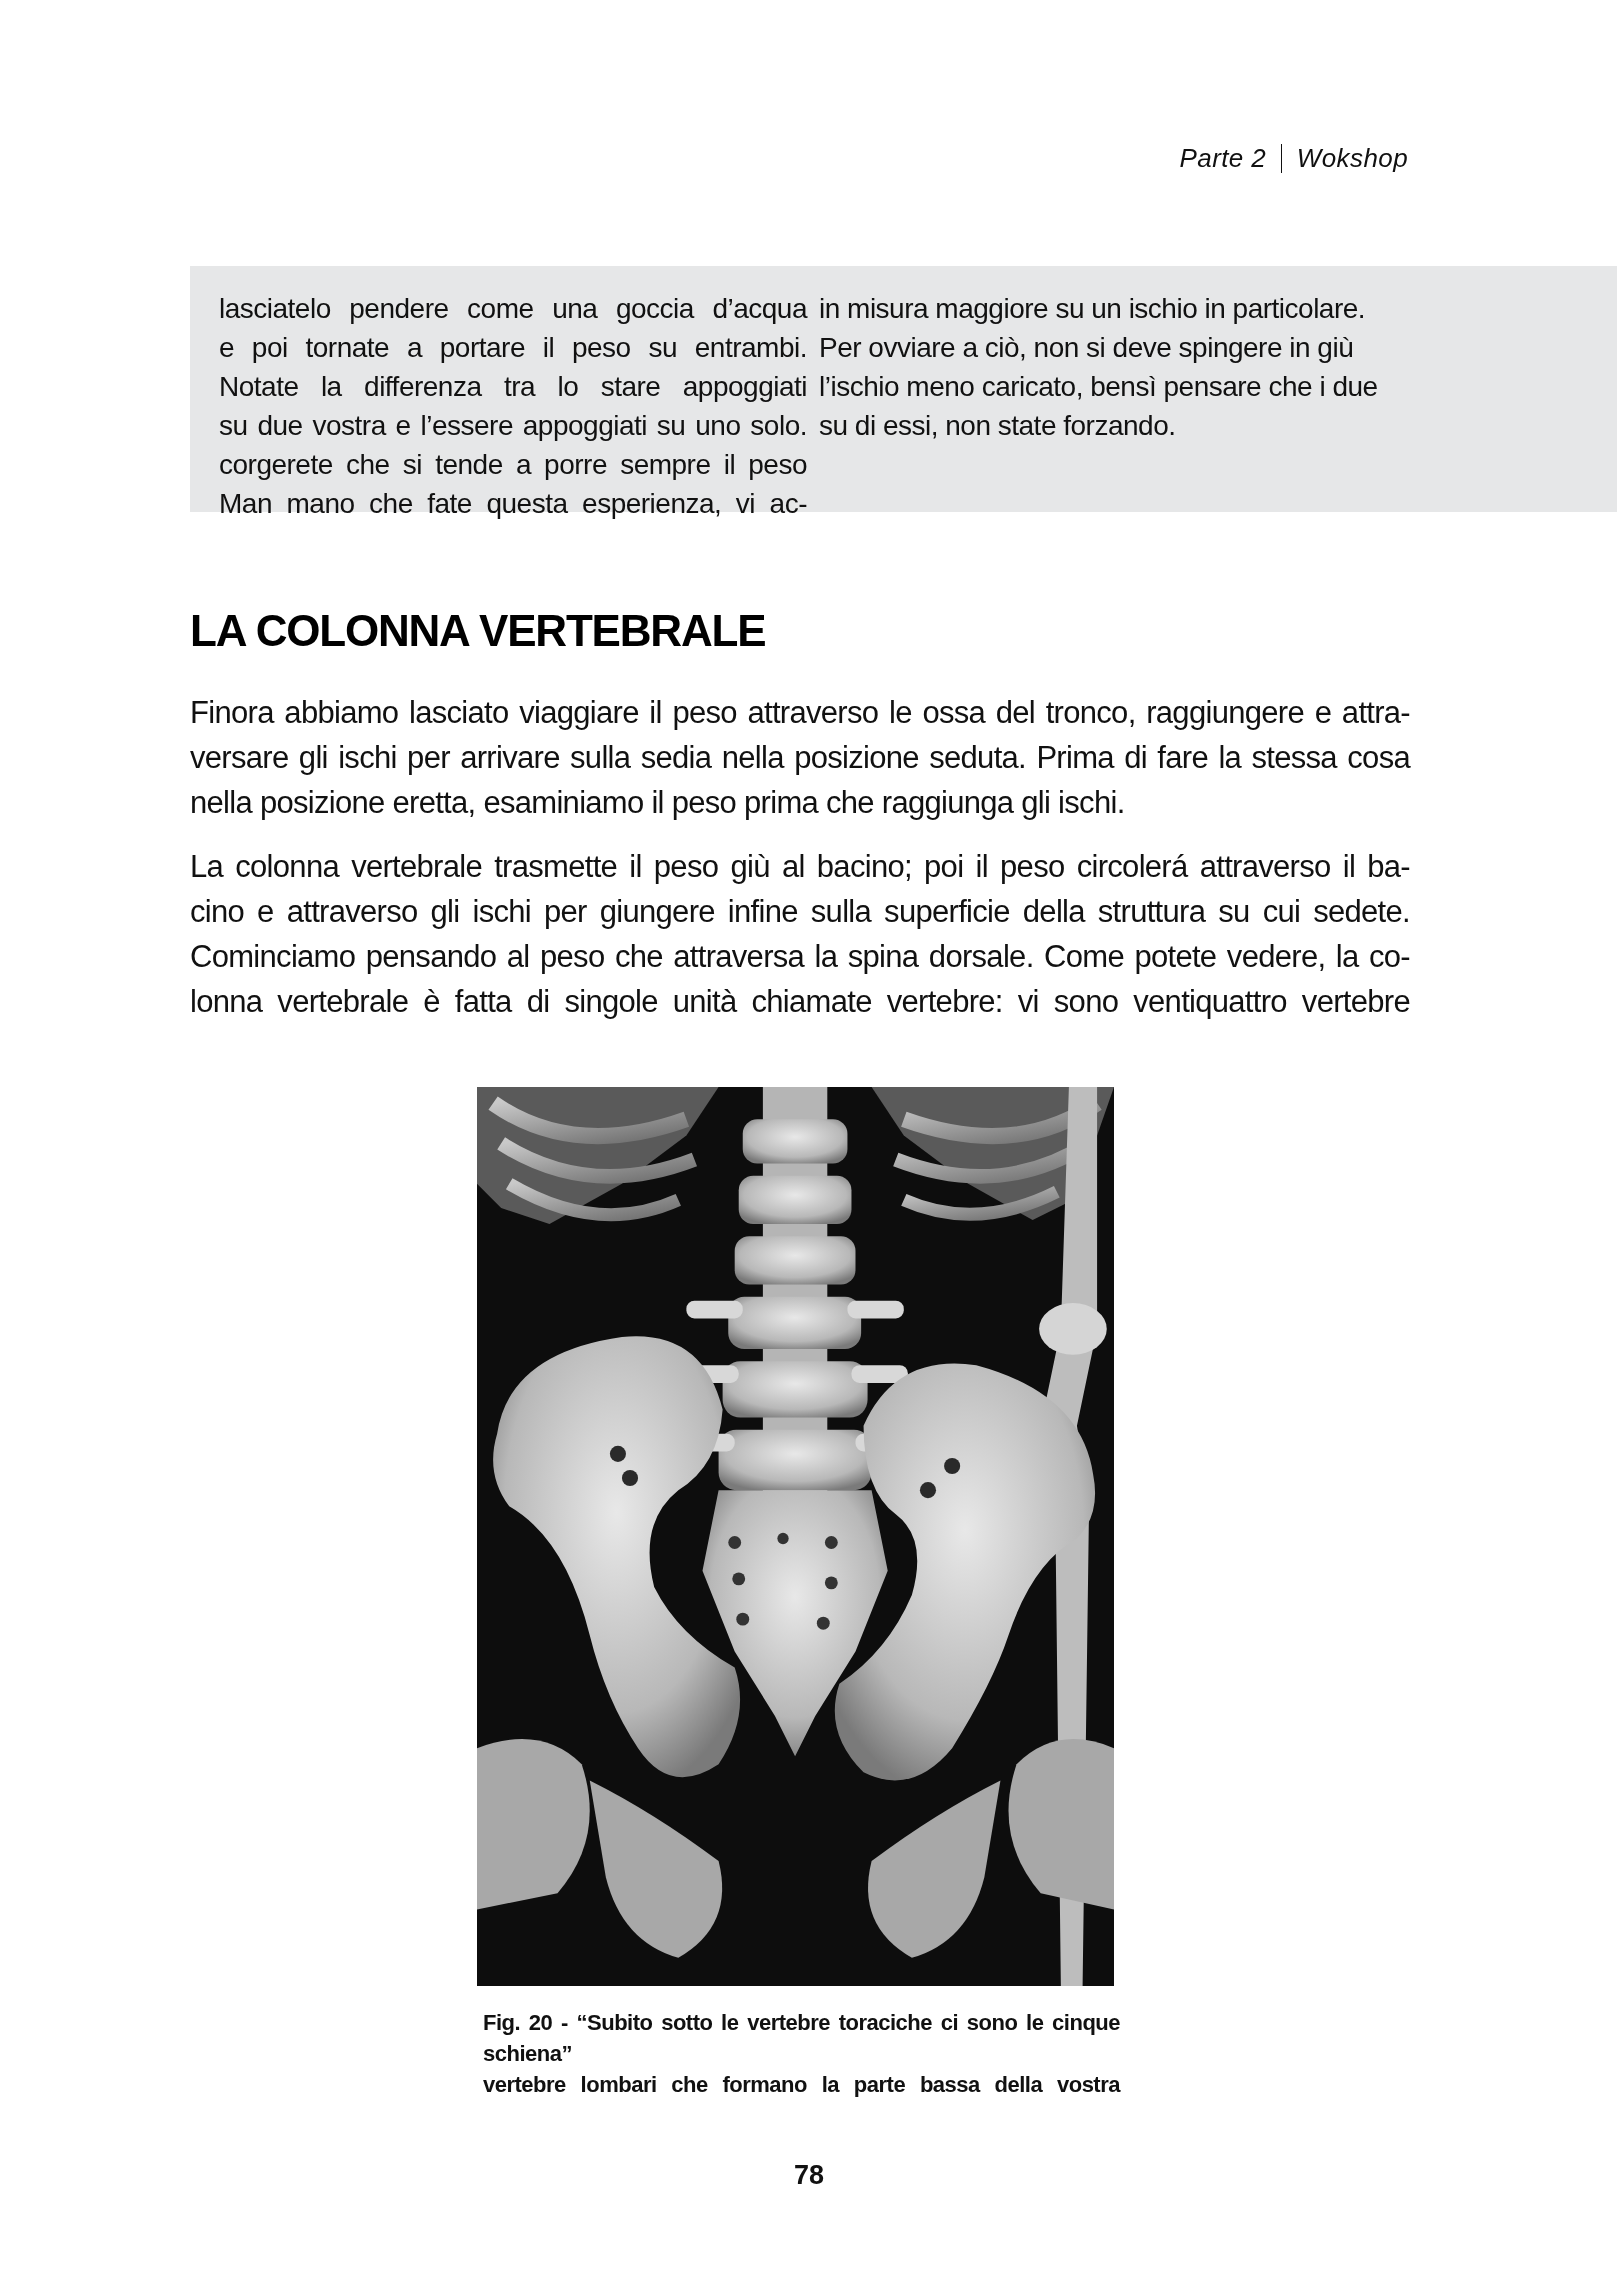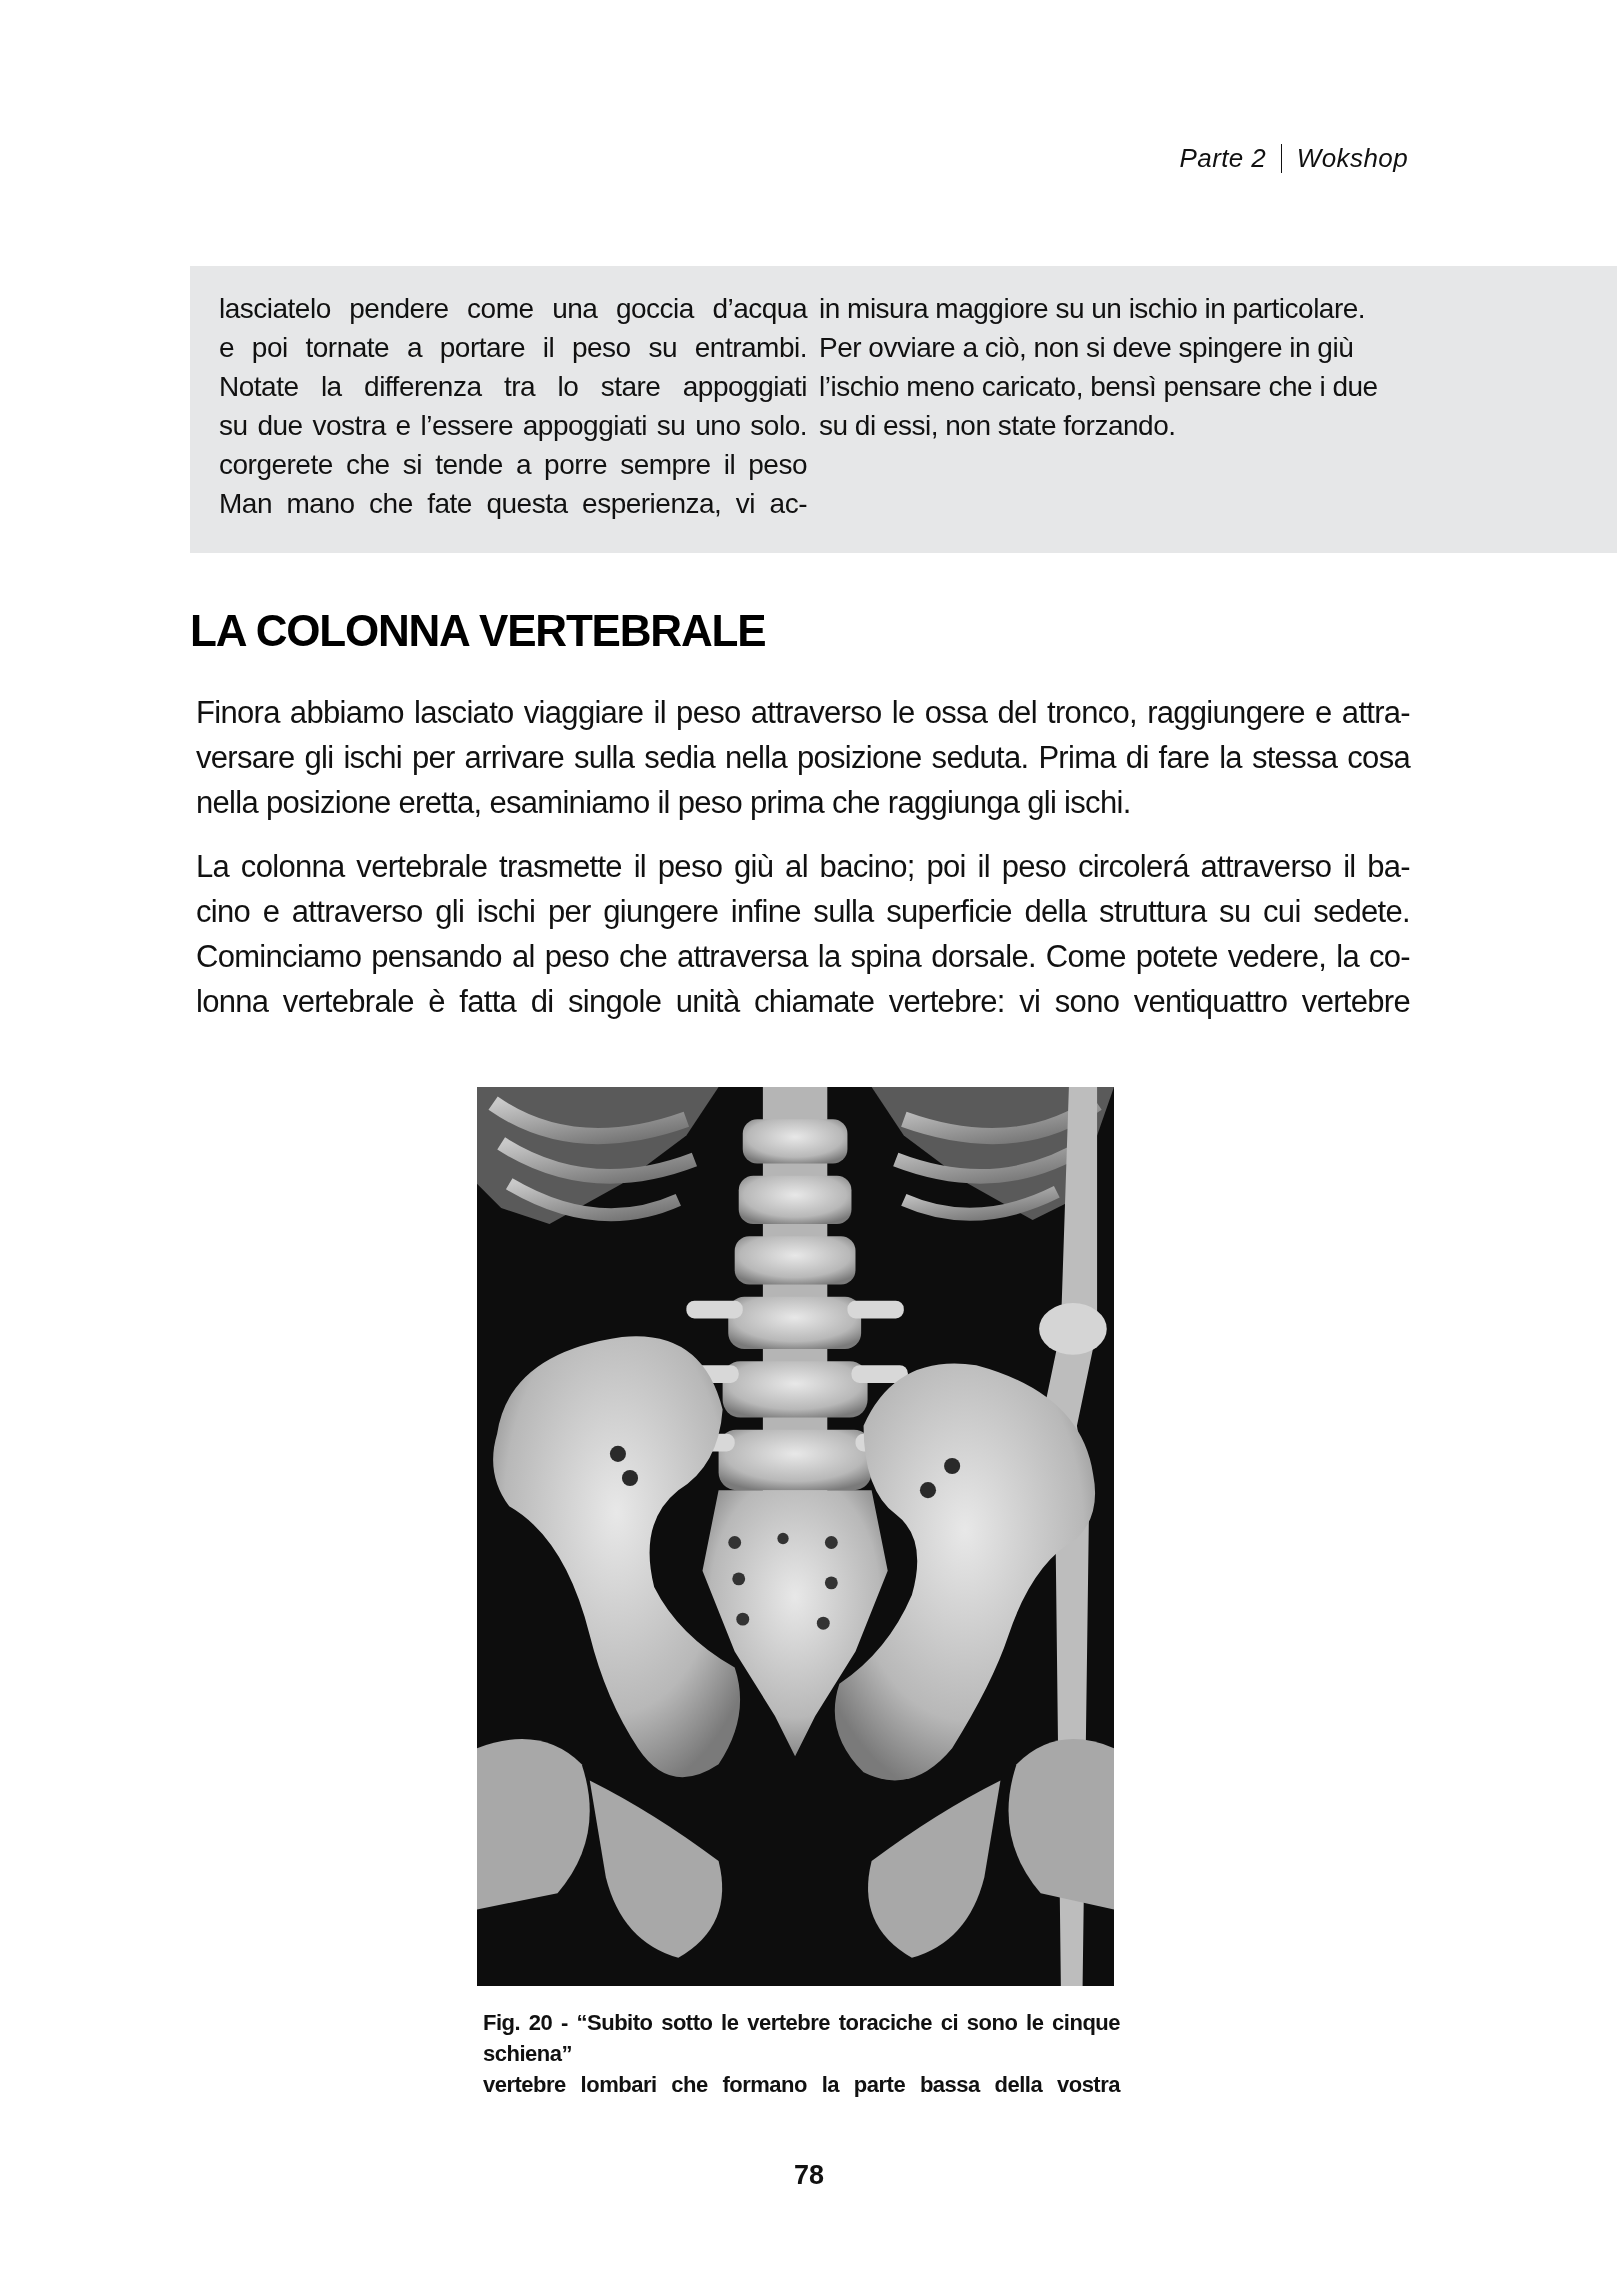--- a/index.html
+++ b/index.html
@@ -7,21 +7,21 @@
 
     .running-head {
       position: absolute; top: 143px; right: 210px;
       font-family: "Liberation Sans", sans-serif; font-style: italic;
       font-size: 26px; color: #111; letter-spacing: 0.4px;
       display: flex; align-items: center; gap: 14.5px;
     }
     .running-head .sep { display: inline-block; width: 1.6px; height: 29px; background: #111; }
 
     .boxed {
-      position: absolute; left: 190px; top: 266px; width: 1427px; height: 287px;
+      position: absolute; left: 190px; top: 266px; width: 1427px; height: 246px;
       background: #e6e7e8;
     }
     .boxed .col {
       position: absolute; top: 22.6px;
       font-family: "Liberation Sans", sans-serif; font-size: 28px; line-height: 39px;
       letter-spacing: -0.5px; color: #111;
     }
     .boxed .col.left { left: 29px; width: 588px; text-align: justify; text-align-last: justify; }
     .boxed .col.right { left: 629px; width: 556px; }
     .boxed .line { display: block; white-space: nowrap; }
@@ -31,21 +31,21 @@
       position: absolute; left: 190px; top: 606px;
       font-family: "Liberation Sans", sans-serif; font-weight: bold;
       font-size: 44px; letter-spacing: -1.2px; color: #000; margin: 0;
     }
 
     .para {
       position: absolute; left: 190px; width: 1220px;
       font-family: "Liberation Sans", sans-serif; font-size: 31px; line-height: 45px;
       letter-spacing: -0.7px; color: #111; margin: 0;
     }
-    .para .line { display: block; white-space: nowrap; text-align: justify; text-align-last: justify; margin-left: 6px; }
+    .para .line { display: block; white-space: nowrap; text-align: justify; text-align-last: justify; }
     .para .line.last { text-align-last: left; }
     .para1 { top: 690px; }
     .para2 { top: 844px; }
 
     .figure {
       position: absolute; left: 477px; top: 1087px; width: 637px; height: 899px;
       background: #0c0c0c; overflow: hidden;
     }
     .figure svg { width: 100%; height: 100%; display: block; }
 

